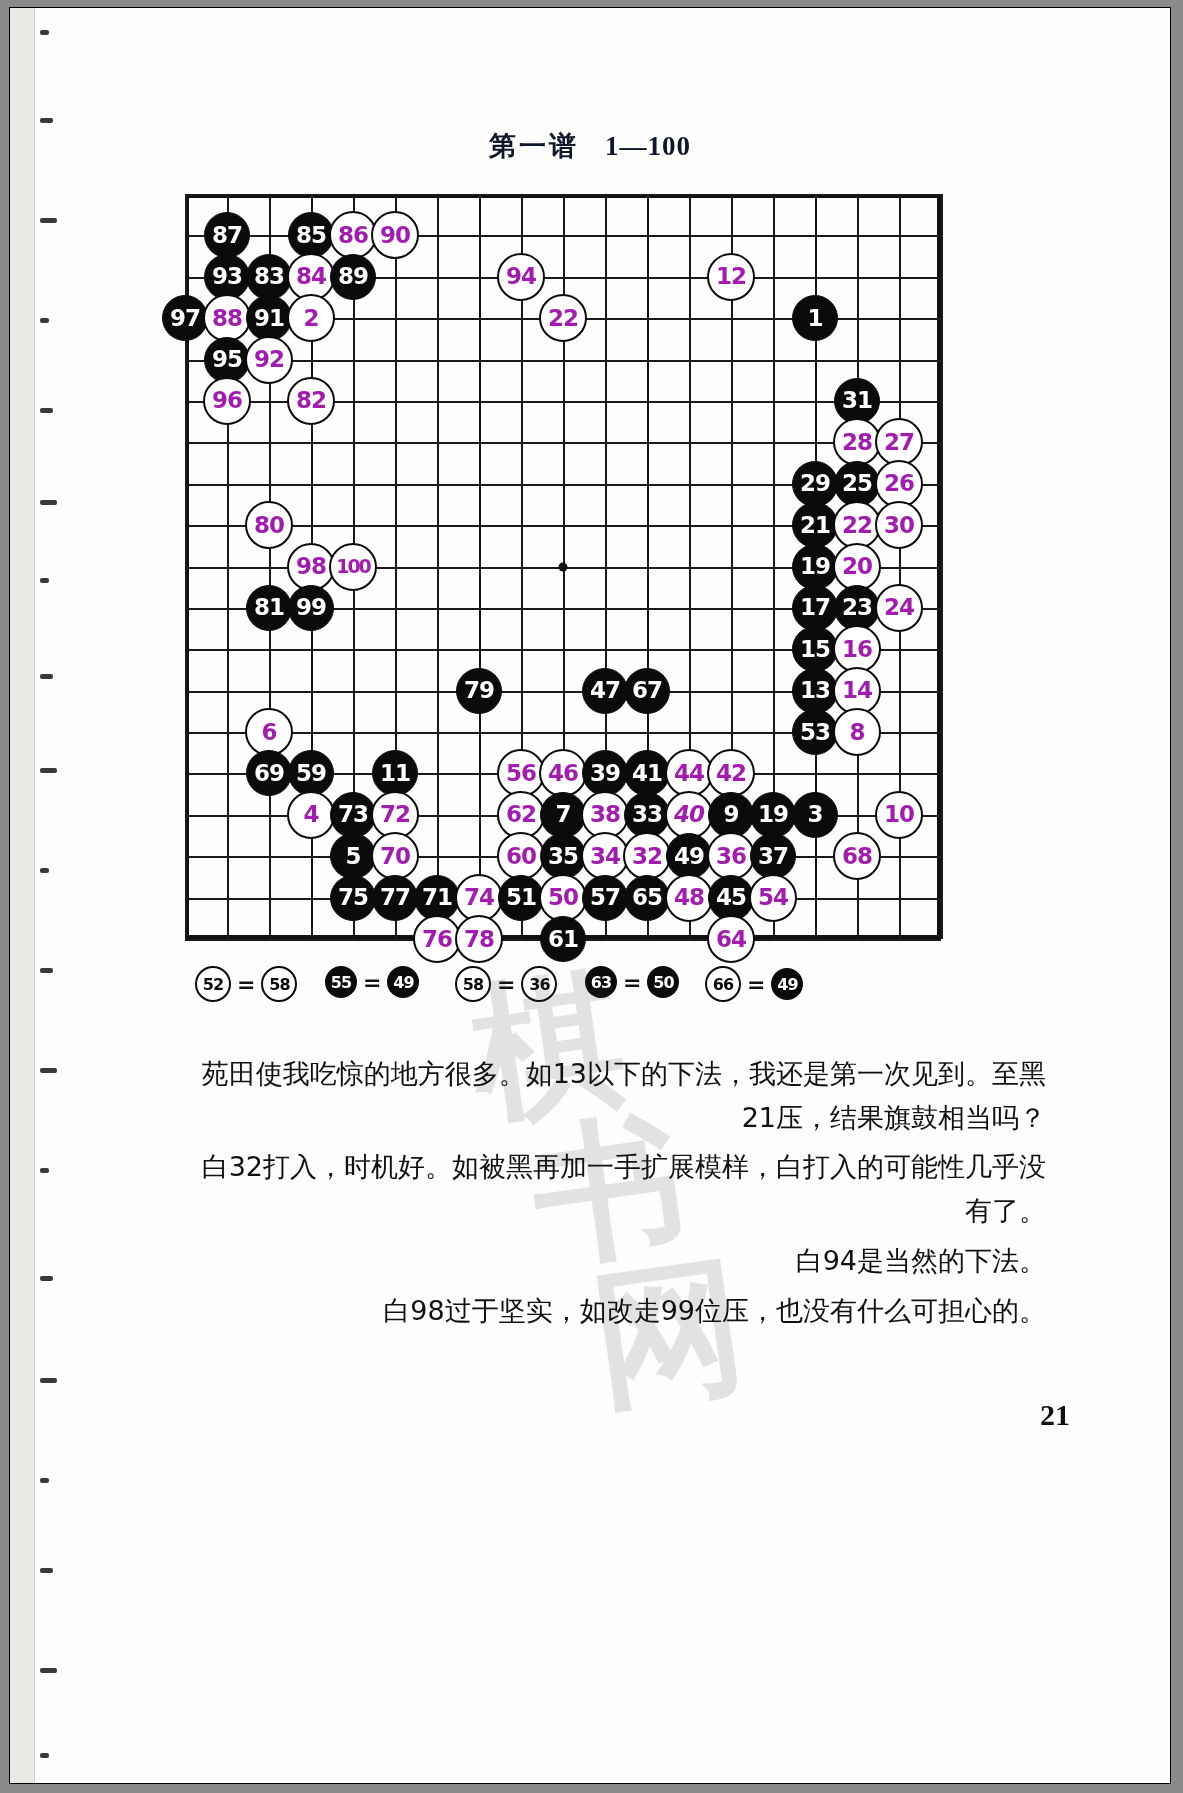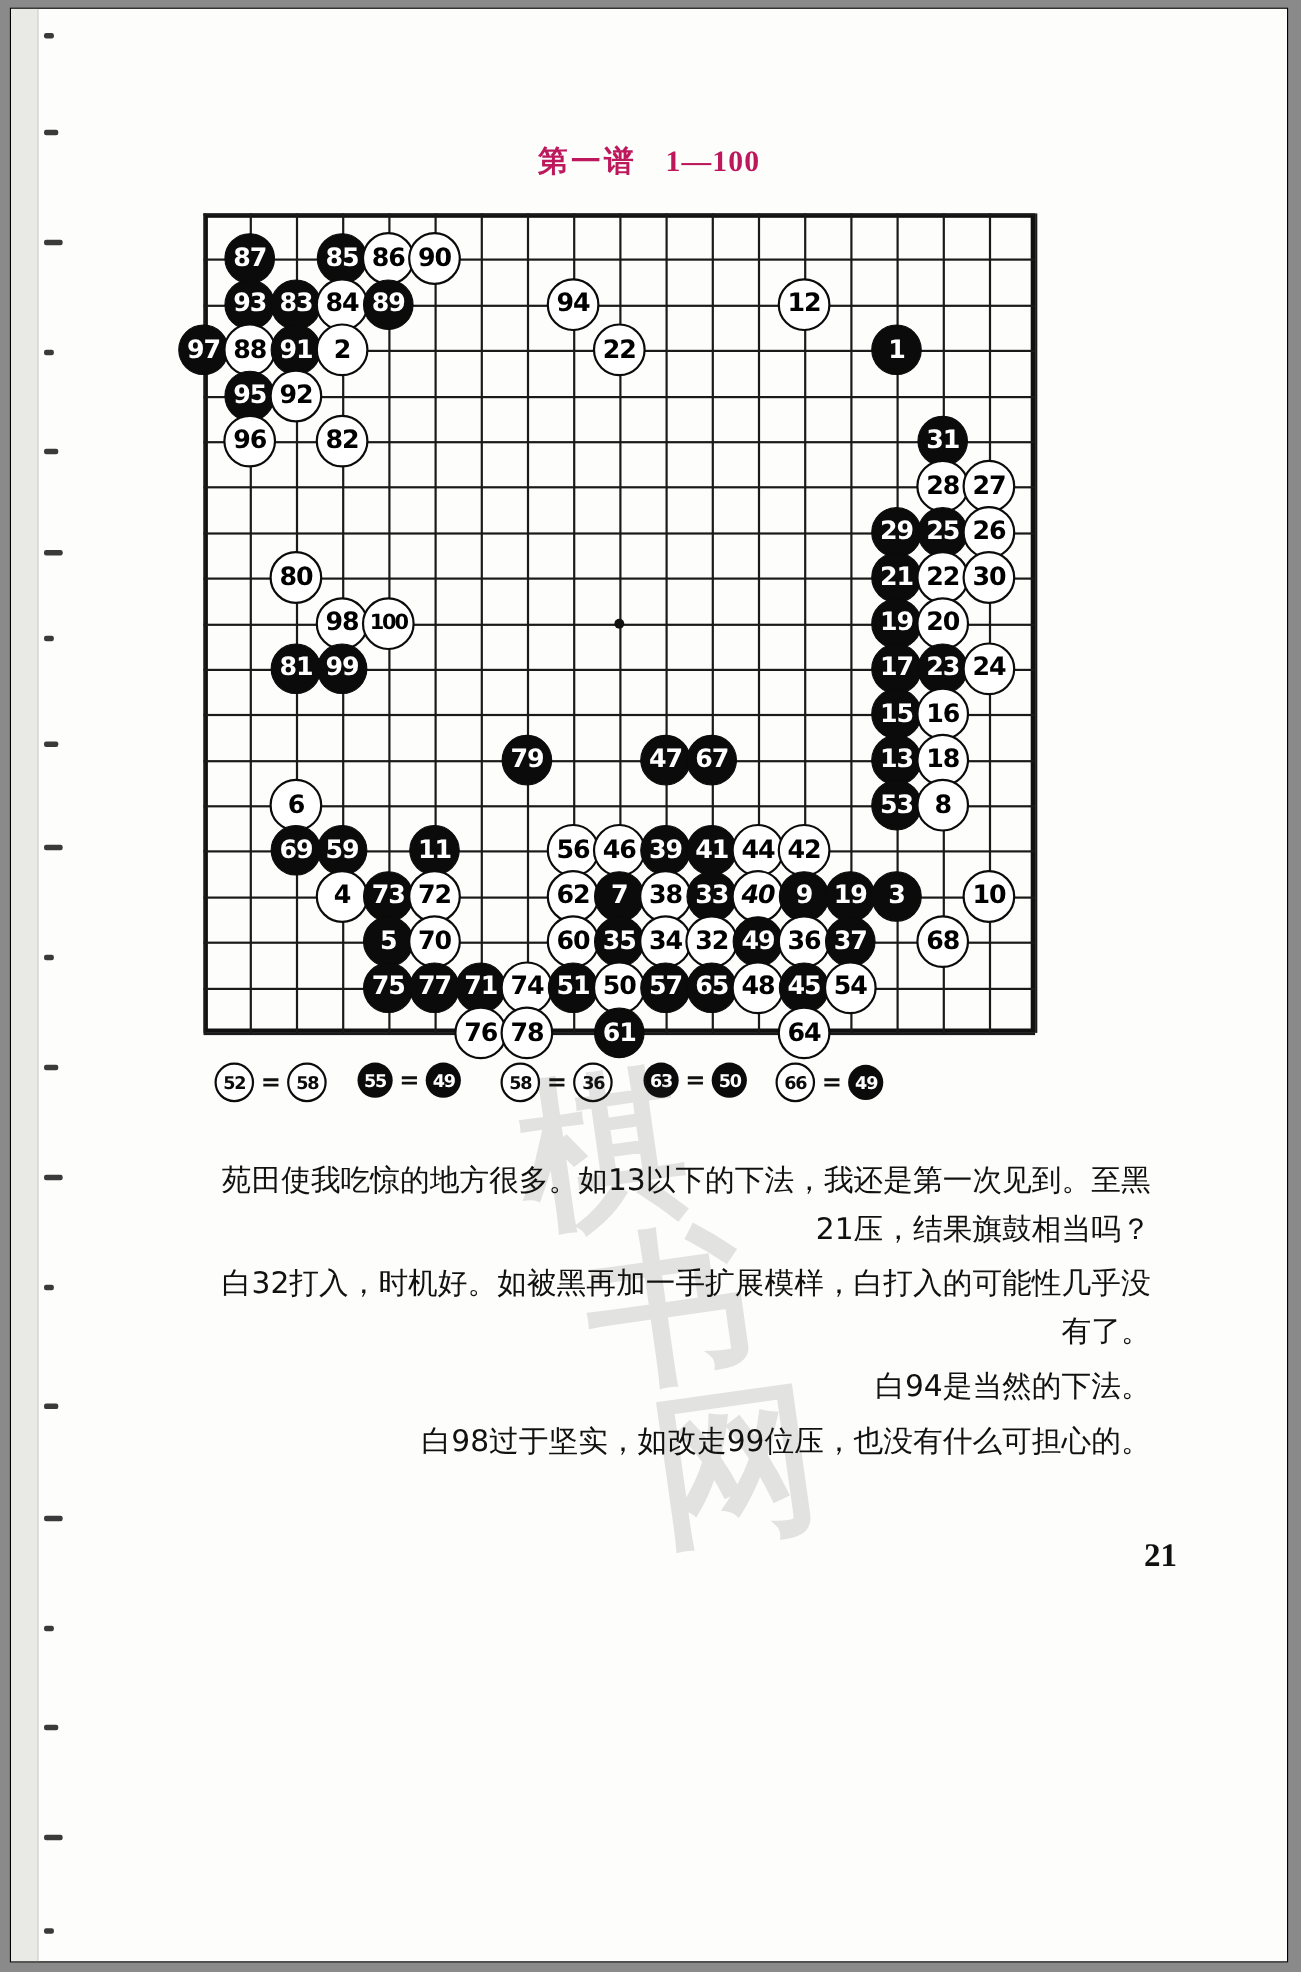--- a/index.html
+++ b/index.html
@@ -3,38 +3,38 @@
 <meta charset="utf-8">
 <style>
   html,body{margin:0;padding:0;background:#8a8a8a;}
   body{width:1183px;height:1793px;font-family:"Liberation Serif",serif;}
   .page{position:absolute;left:10px;top:8px;width:1160px;height:1775px;background:#fdfdfb;
         box-shadow:0 0 0 1px #000;overflow:hidden;}
   .scanedge{position:absolute;left:0;top:0;width:24px;height:100%;background:#e9e9e6;border-right:1px solid #cfcfcb;}
   .holes{position:absolute;left:26px;top:0;width:22px;height:100%;}
   .holes i{position:absolute;left:4px;width:13px;height:5px;background:#3a3a3a;border-radius:2px;display:block;}
   .title{position:absolute;left:0;top:120px;width:100%;text-align:center;font-weight:bold;
-         font-size:27px;letter-spacing:3px;color:#be185d;font-family:"DejaVu Sans",sans-serif;}
+         font-size:27px;letter-spacing:3px;color:#0f172a;font-family:"DejaVu Sans",sans-serif;}
   .title .num{font-family:"Liberation Serif",serif;margin-left:26px;letter-spacing:1px;}
 
   
   .board{position:absolute;left:175px;top:186px;width:756px;height:745px;text-align:center;}
   .board .frame{position:absolute;inset:0;border:4px solid #111;}
   .grid{position:absolute;inset:0;}
   .grid .v,.grid .h{position:absolute;background:#1a1a1a;}
   .grid .v{width:2px;top:0;bottom:0;}
   .grid .h{height:2px;left:0;right:0;}
   .hoshi{position:absolute;width:9px;height:9px;background:#111;border-radius:50%;
          transform:translate(-50%,-50%);}
   .stone{position:absolute;width:44px;height:44px;border-radius:50%;
          transform:translate(-50%,-50%);display:flex;align-items:center;justify-content:center;
          font-family:"DejaVu Sans",sans-serif;font-weight:bold;font-size:23px;line-height:1;
          letter-spacing:-1px;}
   .stone.b{background:#0b0b0b;color:#fff;border:1px solid #0b0b0b;}
-  .stone.w{background:#fff;color:#000000;border:2.5px solid #0b0b0b;}
+  .stone.w{background:#fff;color:#a21caf;border:2.5px solid #0b0b0b;}
   .stone.s3{font-size:19px;letter-spacing:-2px;}
 
   
   .notes{position:absolute;left:175px;top:958px;width:760px;height:48px;}
   .note{position:absolute;display:flex;align-items:center;gap:6px;}
   .nstone{width:32px;height:32px;border-radius:50%;display:flex;align-items:center;
           justify-content:center;font-family:"DejaVu Sans",sans-serif;font-weight:bold;
           font-size:16px;letter-spacing:-1px;}
   .nstone.b{background:#0b0b0b;color:#fff;}
   .nstone.w{background:#fff;color:#0b0b0b;border:2px solid #0b0b0b;}
@@ -167,21 +167,21 @@
         <div class="stone b" style="left: 126px; top: 413.889px;">99</div>
         <div class="stone b" style="left: 630px; top: 413.889px;">17</div>
         <div class="stone b" style="left: 672px; top: 413.889px;">23</div>
         <div class="stone w" style="left: 714px; top: 413.889px;">24</div>
         <div class="stone b" style="left: 630px; top: 455.278px;">15</div>
         <div class="stone w" style="left: 672px; top: 455.278px;">16</div>
         <div class="stone b" style="left: 294px; top: 496.667px;">79</div>
         <div class="stone b" style="left: 420px; top: 496.667px;">47</div>
         <div class="stone b" style="left: 462px; top: 496.667px;">67</div>
         <div class="stone b" style="left: 630px; top: 496.667px;">13</div>
-        <div class="stone w" style="left: 672px; top: 496.667px;">18</div>
+        <div class="stone w" style="left: 672px; top: 496.667px;">14</div>
         <div class="stone w" style="left: 84px; top: 538.056px;">6</div>
         <div class="stone b" style="left: 630px; top: 538.056px;">53</div>
         <div class="stone w" style="left: 672px; top: 538.056px;">8</div>
         <div class="stone b" style="left: 84px; top: 579.444px;">69</div>
         <div class="stone b" style="left: 126px; top: 579.444px;">59</div>
         <div class="stone b" style="left: 210px; top: 579.444px;">11</div>
         <div class="stone w" style="left: 336px; top: 579.444px;">56</div>
         <div class="stone w" style="left: 378px; top: 579.444px;">46</div>
         <div class="stone b" style="left: 420px; top: 579.444px;">39</div>
         <div class="stone b" style="left: 462px; top: 579.444px;">41</div>

